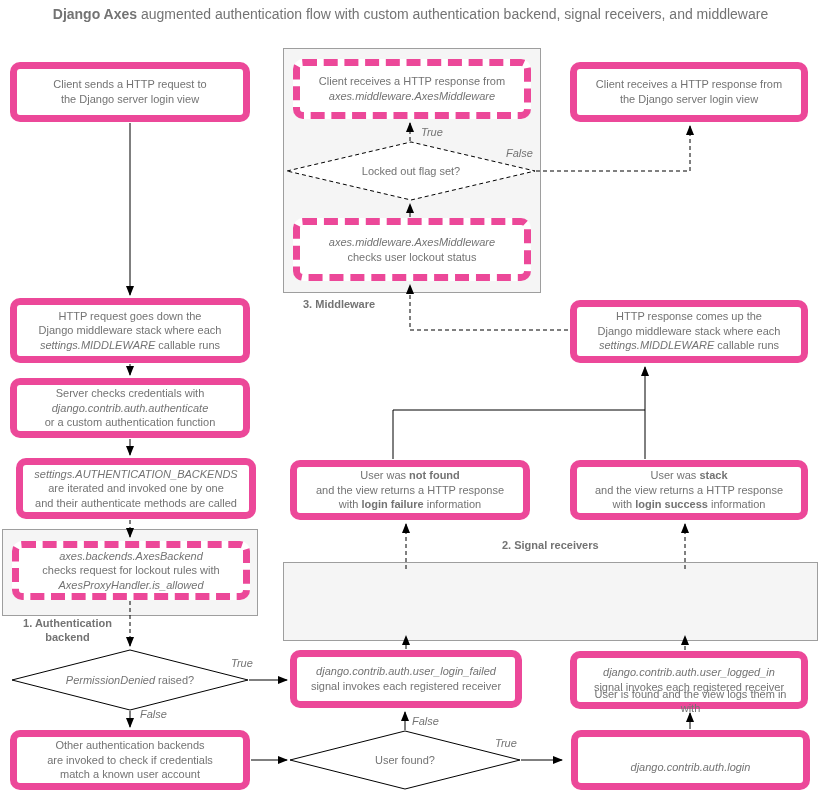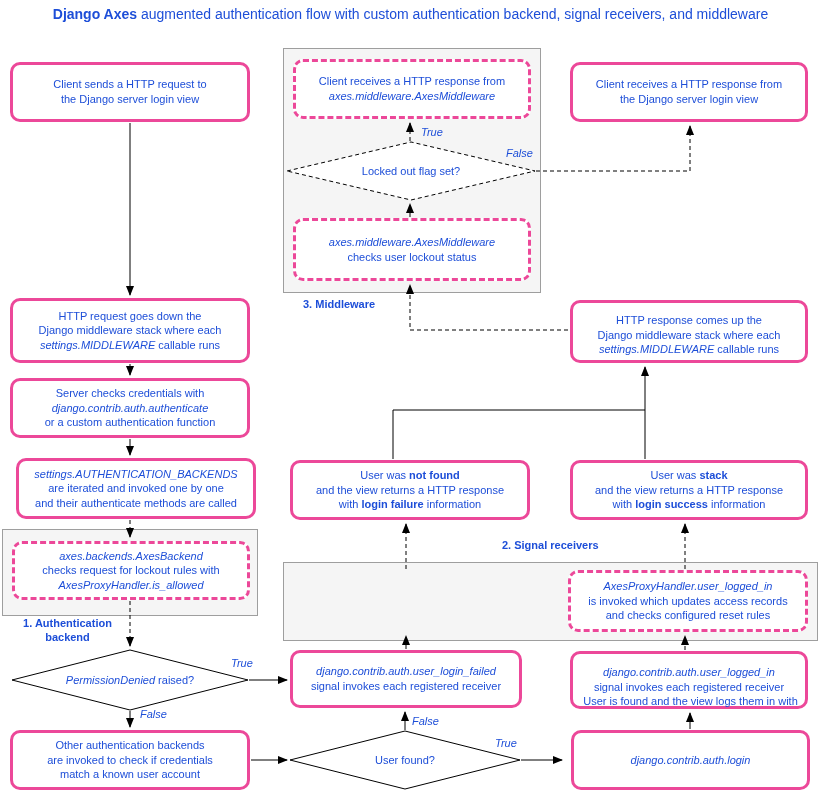--- a/index.html
+++ b/index.html
@@ -1,27 +1,27 @@
 <!DOCTYPE html>
 <html><head>
 <meta charset="utf-8">
 <style>
   html,body { margin:0; padding:0; background:#fff; }
   #canvas {
     position:relative; width:821px; height:791px; background:#ffffff;
-    font-family:"Liberation Sans", sans-serif; color:#1d4ed8;
+    font-family:"Liberation Sans", sans-serif; color:#737373;
   }
   #title {
     position:absolute; top:6px; left:0; width:821px; text-align:center;
     font-size:14px;
   }
   .container { position:absolute; background:#f5f5f5; border:1px solid #9e9e9e; box-sizing:border-box; }
   svg.wires { position:absolute; left:0; top:0; pointer-events:none; }
   .node {
-    position:absolute; box-sizing:border-box; background:#fff; border:3px solid #ec4899;
+    position:absolute; box-sizing:border-box; background:#fff; border:7px solid #ec4899;
     border-radius:10px; display:flex; flex-direction:column; justify-content:center;
     align-items:center; text-align:center; font-size:11px; line-height:1.32; padding:3px 6px;
   }
   .dashedb { border-style:dashed; }
   .i { font-style:italic; }
   .b { font-weight:bold; }
   .dtext {
     position:absolute; display:flex; align-items:center; justify-content:center;
     text-align:right; font-size:11px;
   }
@@ -160,25 +160,20 @@
     <div>Django middleware stack where each</div>
     <div><span class="i">settings.MIDDLEWARE</span><span> callable runs</span></div>
   </div>
 
   <div class="node" style="left:570px;top:460px;width:238px;height:60px;">
     <div><span>User was </span><span class="b">stack</span></div>
     <div>and the view returns a HTTP response</div>
     <div><span>with </span><span class="b">login success</span><span> information</span></div>
   </div>
 
-  <div class="node dashedb" style="left:568px;top:570px;width:240px;height:62px;">
-    <div class="i">AxesProxyHandler.user_logged_in</div>
-    <div>is invoked which updates access records</div>
-    <div>and checks configured reset rules</div>
-  </div>
 
   <div class="node" style="left:570px;top:651px;width:238px;height:58px;">
     <div class="i">django.contrib.auth.user_logged_in</div>
     <div>signal invokes each registered receiver</div>
   </div>
 
   <div class="node" style="left:571px;top:730px;width:239px;height:60px;gap:44px;">
     <div>User is found and the view logs them in with</div>
     <div class="i">django.contrib.auth.login</div>
     <div>or a custom login function</div>

